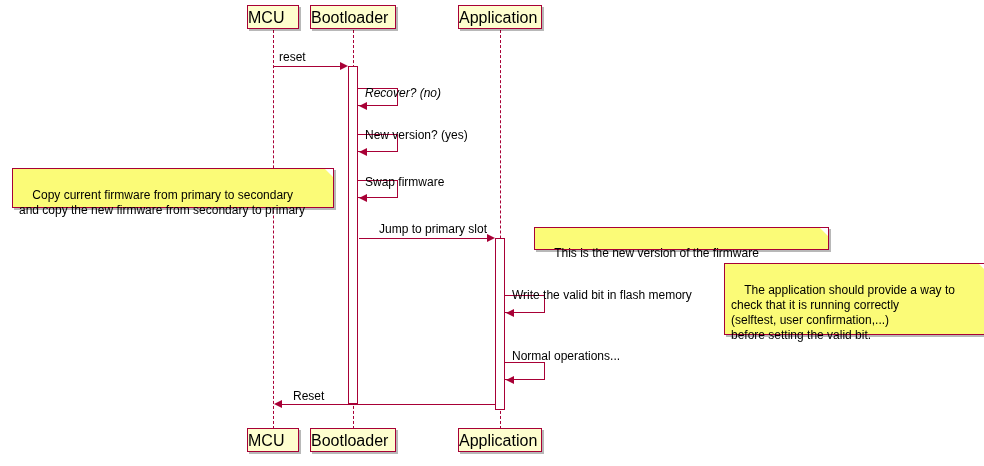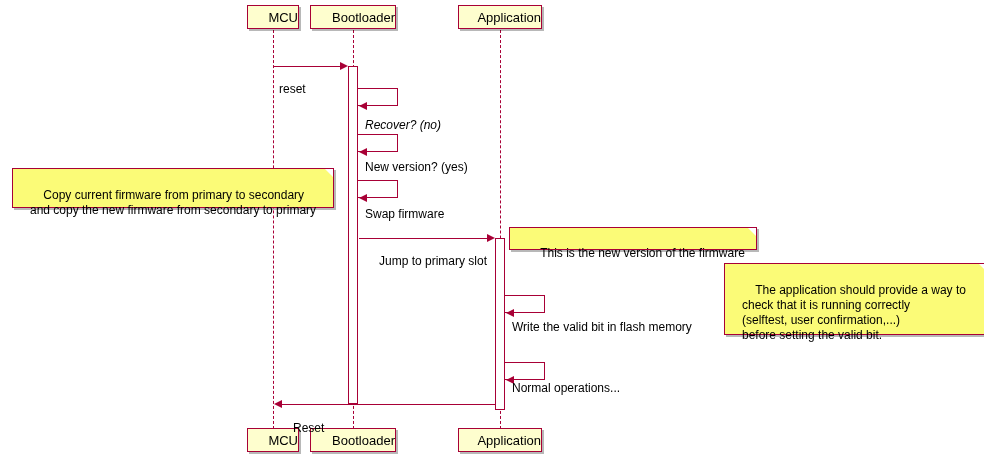--- a/index.html
+++ b/index.html
@@ -21,22 +21,22 @@
     height: 466px;
   }
 
   
   .participant {
     position: absolute;
     background: #FEFECE;
     border: 1px solid #A80036;
     box-shadow: 2px 2px 0px rgba(0,0,0,0.28);
     color: #000000;
-    font-size: 13px;
-    text-align: right;
+    font-size: 16px;
+    text-align: left;
     line-height: 24px;
     height: 24px;
     box-sizing: border-box;
     white-space: nowrap;
   }
 
   
   .lifeline {
     position: absolute;
     width: 0;
@@ -69,42 +69,41 @@
     border-left: 8px solid #A80036;
   }
   .arrow-left {
     border-right: 8px solid #A80036;
   }
   .msg-label {
     position: absolute;
     font-size: 12px;
     color: #000000;
     white-space: nowrap;
-    margin-top: 32px;
   }
 
   
   .self-msg {
     position: absolute;
     box-sizing: border-box;
     border: 1px solid #A80036;
     border-left: none;
     width: 40px;
     height: 18px;
   }
 
   
   .note {
     position: absolute;
     background: #FBFB77;
     border: 1px solid #A80036;
     box-shadow: 2px 2px 0px rgba(0,0,0,0.28);
     font-size: 12px;
     color: #000000;
-    padding: 4px 17px;
+    padding: 4px 6px;
     box-sizing: border-box;
     line-height: 15px;
     white-space: pre;
   }
   .note .fold {
     position: absolute;
     top: 0;
     right: 0;
     width: 0;
     height: 0;
@@ -163,21 +162,21 @@
   <div class="note" style="left:12px; top:168px; width:322px; height:40px;">
     <span>Copy current firmware from primary to secondary
 and copy the new firmware from secondary to primary</span>
     <span class="fold"></span>
   </div>
 
   <div class="msg-line" style="left:359px; top:238px; width:128px;"></div>
   <div class="arrow-head arrow-right" style="left:487px; top:234px;"></div>
   <div class="msg-label" style="left:379px; top:222px;">Jump to primary slot</div>
 
-  <div class="note" style="left:509px; top:227px; width:248px; height:23px; line-height:14px;">
+  <div class="note" style="left:534px; top:227px; width:295px; height:23px; line-height:14px;">
     <span>This is the new version of the firmware</span>
     <span class="fold"></span>
   </div>
 
   <div class="self-msg" style="left:505px; top:295px;"></div>
   <div class="arrow-head arrow-left" style="left:506px; top:309px;"></div>
   <div class="msg-label" style="left:512px; top:288px;">Write the valid bit in flash memory</div>
 
   <div class="note" style="left:724px; top:263px; width:264px; height:72px;">
     <span>The application should provide a way to

